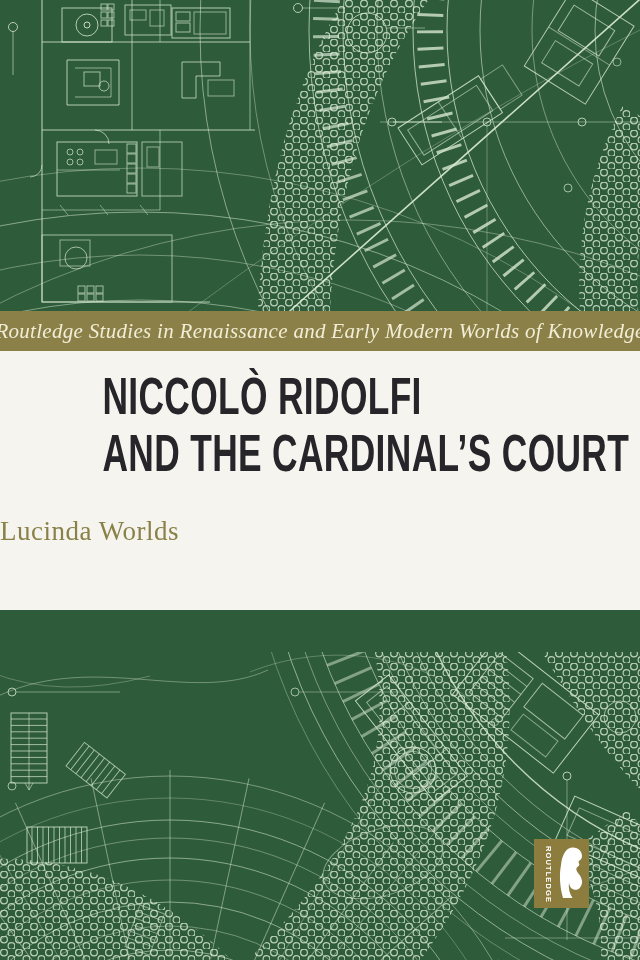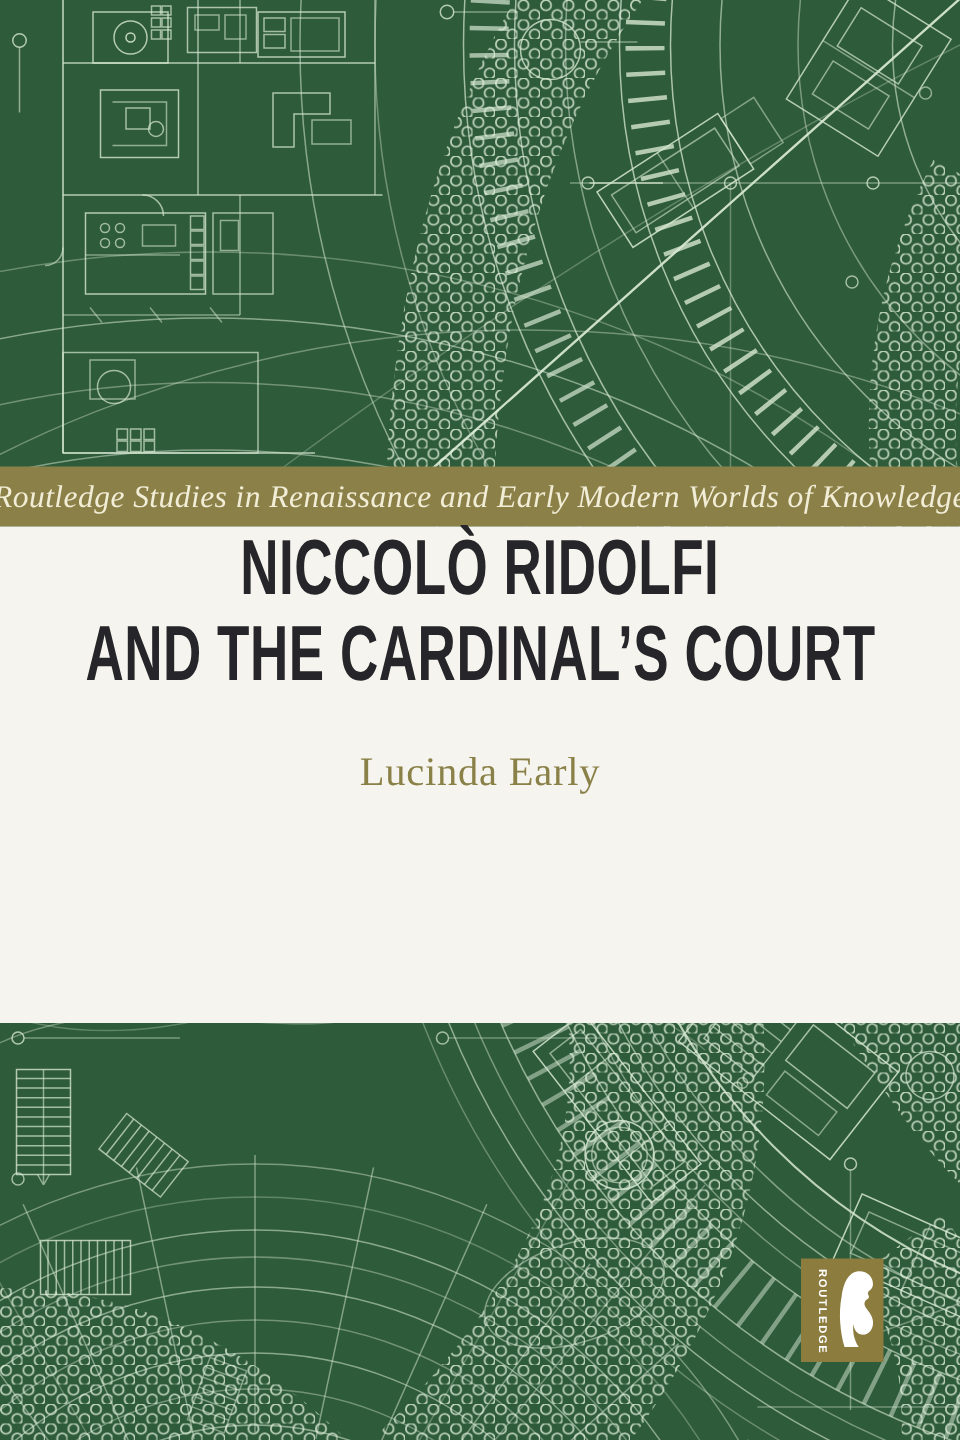--- a/index.html
+++ b/index.html
@@ -23,24 +23,24 @@
     position:absolute;left:0;top:311px;width:640px;height:40px;
     background:var(--band-olive);
     display:flex;align-items:center;justify-content:center;
   }
   .series-band span{
     font-family:"Liberation Serif",serif;font-style:italic;
     font-size:21px;color:var(--band-text-cream);letter-spacing:.3px;
     white-space:nowrap;
   }
   .panel{
-    position:absolute;left:0;top:351px;width:640px;height:331px;
+    position:absolute;left:0;top:351px;width:640px;height:259px;
     background:var(--panel-cream);
-    display:flex;flex-direction:column;align-items:center;
-    box-sizing:border-box;
+    display:flex;flex-direction:column;
+    padding-top:17px;box-sizing:border-box;
   }
   .title-line{
     font-weight:bold;font-size:52px;line-height:57px;color:var(--title-ink);
     white-space:nowrap;transform:scaleX(0.68);transform-origin:50% 50%;
     letter-spacing:0.5px;
   }
   .subtitle-block{margin-top:22px;}
   .subtitle-line{
     font-weight:bold;font-size:32px;line-height:34px;color:var(--title-ink);
     white-space:nowrap;transform:scaleX(0.68);transform-origin:50% 50%;
@@ -309,21 +309,21 @@
     </g>
   </svg>
 
   <div class="series-band">
     <span>Routledge Studies in Renaissance and Early Modern Worlds of Knowledge</span>
   </div>
 
   <div class="panel">
     <div class="title-line">NICCOLÒ RIDOLFI</div>
     <div class="title-line">AND THE CARDINAL’S COURT</div>
-    <div class="author">Lucinda Early</div>
+    <div class="author">Lucinda Worlds</div>
   </div>
 
   <div class="logo">
     <span class="logo-text">ROUTLEDGE</span>
     <svg class="logo-r" width="30" height="57" viewBox="0 0 30 57" xmlns="http://www.w3.org/2000/svg">
       <path fill="#ffffff" d="M7,53 C4,43 3,30 5,20 C6,10 10,3 16,2.5 C22,2 26,6 26,11
         C26,13 25,14.5 23.5,15.5 C22.5,16.2 22.3,17.5 23,18.5 C23.6,19.4 23.3,20.6 22.2,21.2
         C20.5,22.2 19.8,24 20.8,26 C22,28.5 25.5,31 26,36 C26.5,42 22,46 17.5,44.5
         C14.8,43.6 13.2,41 13,37.5 C12.2,43 13.5,48.5 16.5,53 Z"></path>
     </svg>

